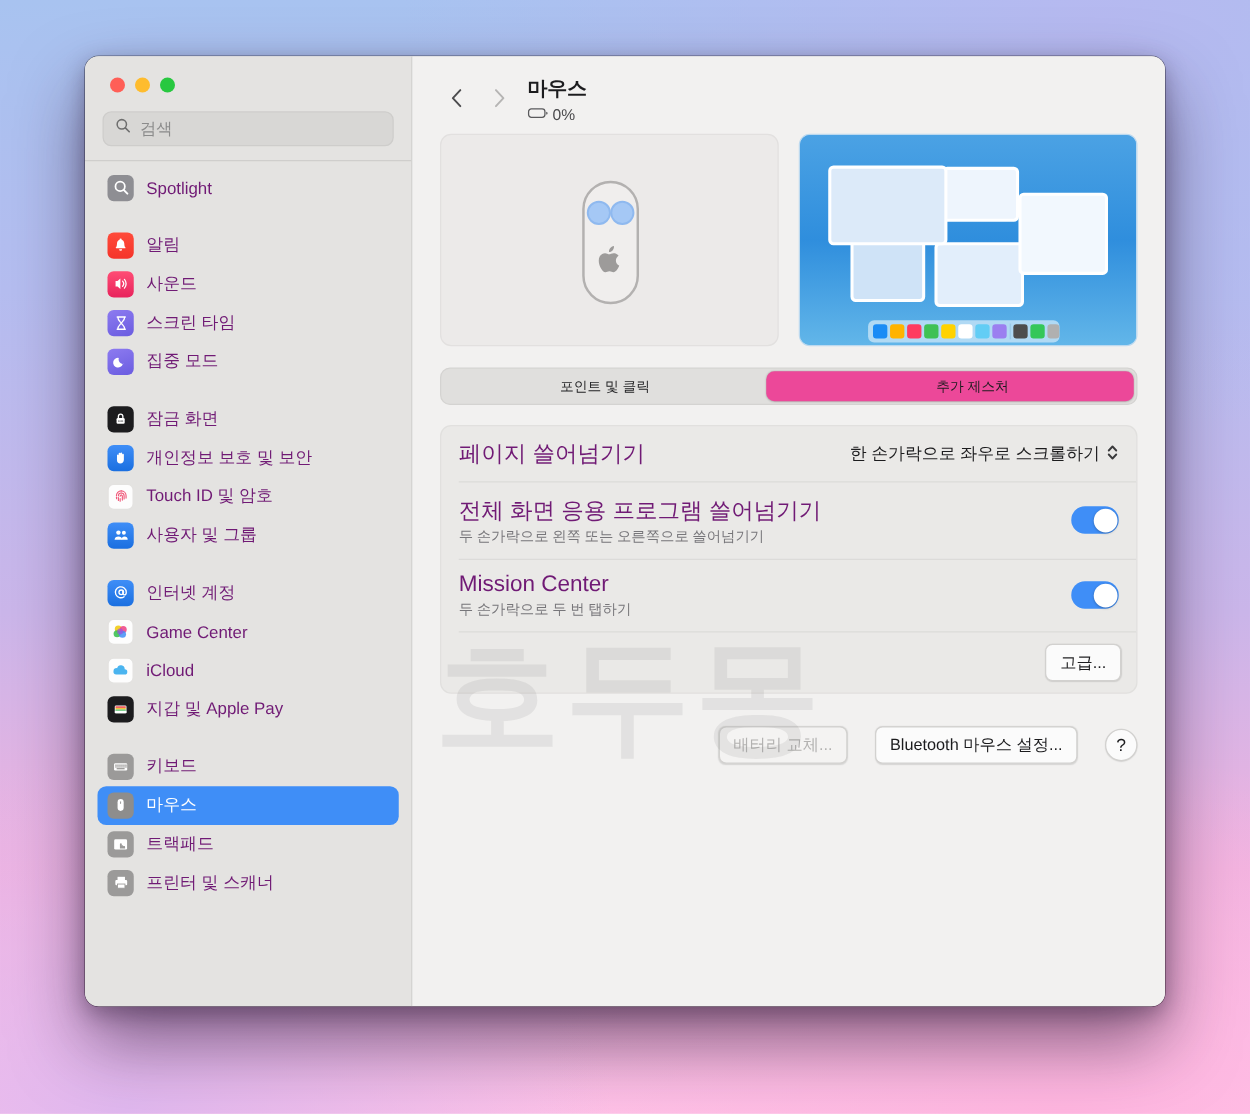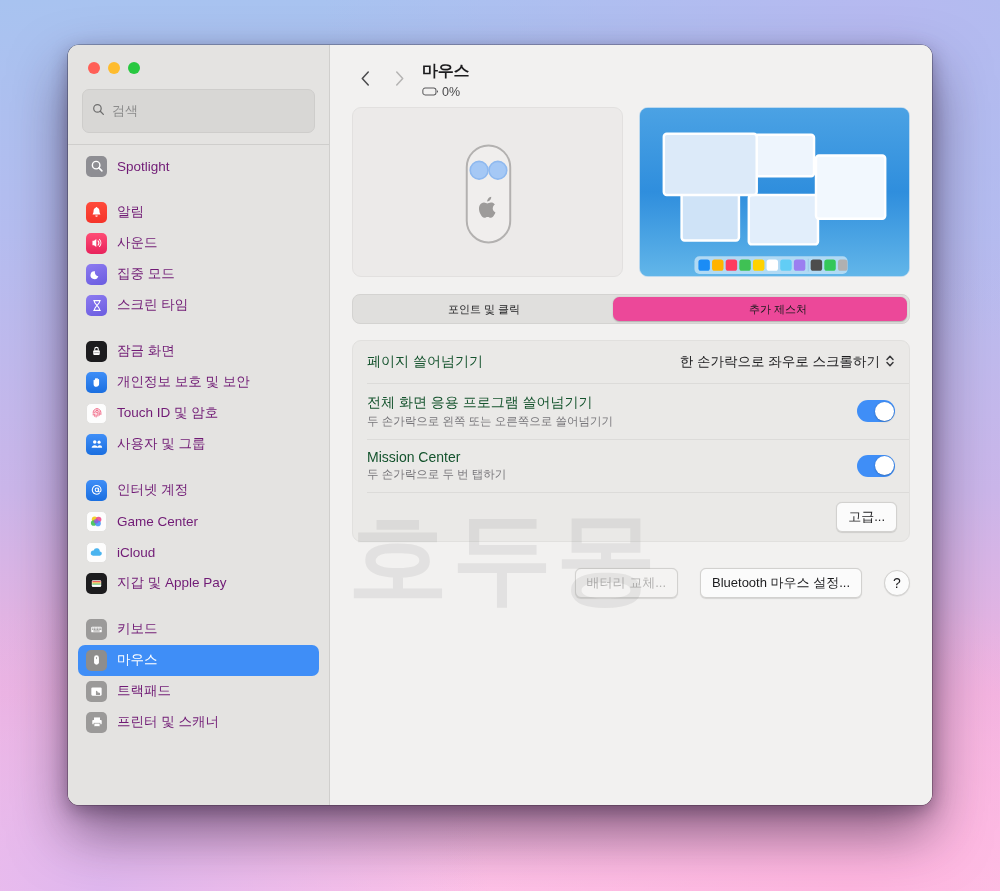--- a/index.html
+++ b/index.html
@@ -37,21 +37,21 @@
     position: relative;
   }
   .traffic { display: flex; gap: 8px; padding: 17px 0 0 20px; }
   .dot { width: 12px; height: 12px; border-radius: 50%; }
   .dot.red { background: #ff5f57; }
   .dot.yellow { background: #febc2e; }
   .dot.green { background: #28c840; }
 
   .search-wrap { padding: 15px 14px 11px 14px; }
   .search-box {
-    height: 44px; border-radius: 7px; background: #d8d7d5;
+    height: 28px; border-radius: 7px; background: #d8d7d5;
     display: flex; align-items: center; gap: 7px; padding: 0 9px;
     border: .5px solid #cecdcb;
   }
   .search-box .mag { flex: 0 0 auto; }
   .search-ph { color: #8b8b8b; font-size: 13px; }
 
   .side-sep { height: .5px; background: #cfcecc; }
 
   .side-scroll {
     flex: 1; overflow: hidden; padding: 6px 10px 0 10px;
@@ -107,22 +107,22 @@
 
   .card {
     margin-top: 16px; background: #eae9e7; border-radius: 9px; overflow: hidden;
     border: .5px solid #e1e0de;
   }
   .row {
     padding: 10px 14px; display: flex; align-items: center; justify-content: space-between;
     min-height: 42px;
   }
   .row-sep { height: .5px; background: #dcdbd9; margin-left: 14px; }
-  .row-label { font-size: 14px; color: #14532d; }
-  .row-sub { font-size: 11.5px; color: #77767a; margin-top: 2px; }
+  .row-label { font-size: 18px; color: #701a75; }
+  .row-sub { font-size: 11.5px; color: #77767a; margin-top: 2px; font-family: Liberation Serif, serif; }
   .popup {
     display: flex; align-items: center; gap: 5px; font-size: 13.5px; color: #1c1c1e;
   }
 
   .toggle {
     width: 38px; height: 22px; border-radius: 11px; background: #3f8ef7;
     position: relative; flex: 0 0 38px;
   }
   .toggle .knob {
     position: absolute; top: 1.5px; right: 1.5px;
@@ -210,33 +210,33 @@
         <span class="s-icon" style="background:linear-gradient(180deg,#ff4d75,#e8235c);">
           <svg width="14" height="14" viewBox="0 0 16 16">
               <path d="M7.2 3.3L4.6 5.5H2.8v5h1.8l2.6 2.2z" fill="#fff"></path>
               <path d="M9.2 5.6a3.6 3.6 0 010 4.8M10.9 4a6 6 0 010 8" fill="none" stroke="#fff" stroke-width="1.2" stroke-linecap="round"></path>
             </svg>
         </span>
         <span>사운드</span>
       </div>
       <div class="s-item">
         <span class="s-icon" style="background:linear-gradient(160deg,#8d7bf0,#6a5ce0);">
+          <svg width="12" height="13" viewBox="0 0 14 16">
+              <path d="M3 2h8M3 14h8M3.6 2c0 3 2.2 4.5 3.4 6 1.2-1.5 3.4-3 3.4-6M3.6 14c0-3 2.2-4.5 3.4-6 1.2 1.5 3.4 3 3.4 6" fill="none" stroke="#fff" stroke-width="1.3" stroke-linecap="round" stroke-linejoin="round"></path>
+            </svg>
+        </span>
+        <span>스크린 타임</span>
+      </div>
+      <div class="s-item">
+        <span class="s-icon" style="background:linear-gradient(160deg,#8d7bf0,#6a5ce0);">
           <svg width="13" height="13" viewBox="0 0 16 16">
               <path d="M11.6 9.9A4.6 4.6 0 016.2 4.1a4.8 4.8 0 103.9 5.9 4.7 4.7 0 011.5-.1z" fill="#fff"></path>
             </svg>
         </span>
         <span>집중 모드</span>
-      </div>
-      <div class="s-item">
-        <span class="s-icon" style="background:linear-gradient(160deg,#8d7bf0,#6a5ce0);">
-          <svg width="12" height="13" viewBox="0 0 14 16">
-              <path d="M3 2h8M3 14h8M3.6 2c0 3 2.2 4.5 3.4 6 1.2-1.5 3.4-3 3.4-6M3.6 14c0-3 2.2-4.5 3.4-6 1.2 1.5 3.4 3 3.4 6" fill="none" stroke="#fff" stroke-width="1.3" stroke-linecap="round" stroke-linejoin="round"></path>
-            </svg>
-        </span>
-        <span>스크린 타임</span>
       </div>
 
       <div class="s-gap"></div>
 
       <div class="s-item">
         <span class="s-icon" style="background:#1c1c1e;">
           <svg width="13" height="13" viewBox="0 0 16 16">
               <rect x="4" y="6.6" width="8" height="5.6" rx="1.2" fill="#fff"></rect>
               <path d="M5.8 6.6V5.1a2.2 2.2 0 014.4 0v1.5" fill="none" stroke="#fff" stroke-width="1.3"></path>
               <g fill="#1c1c1e">

